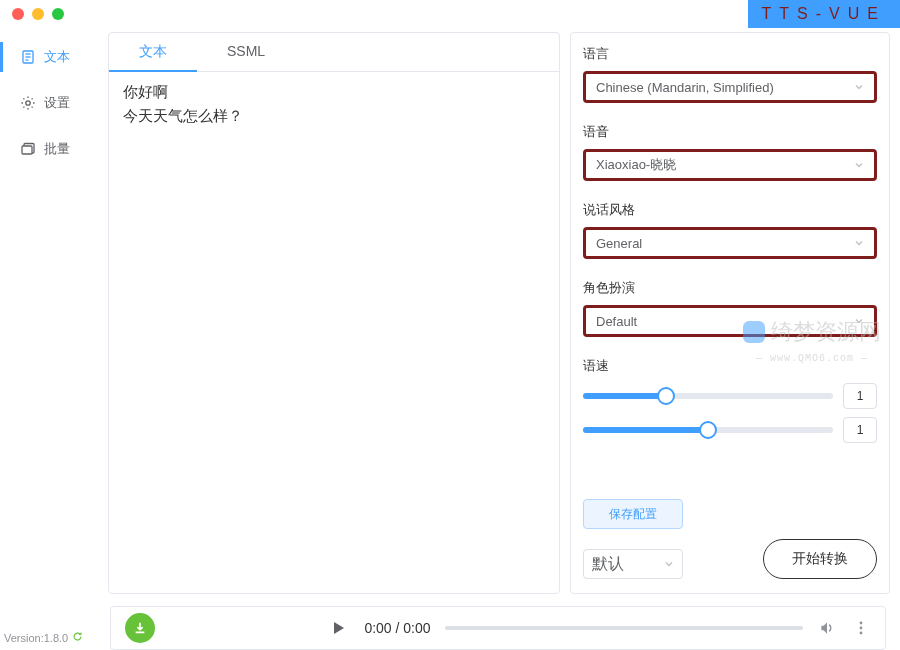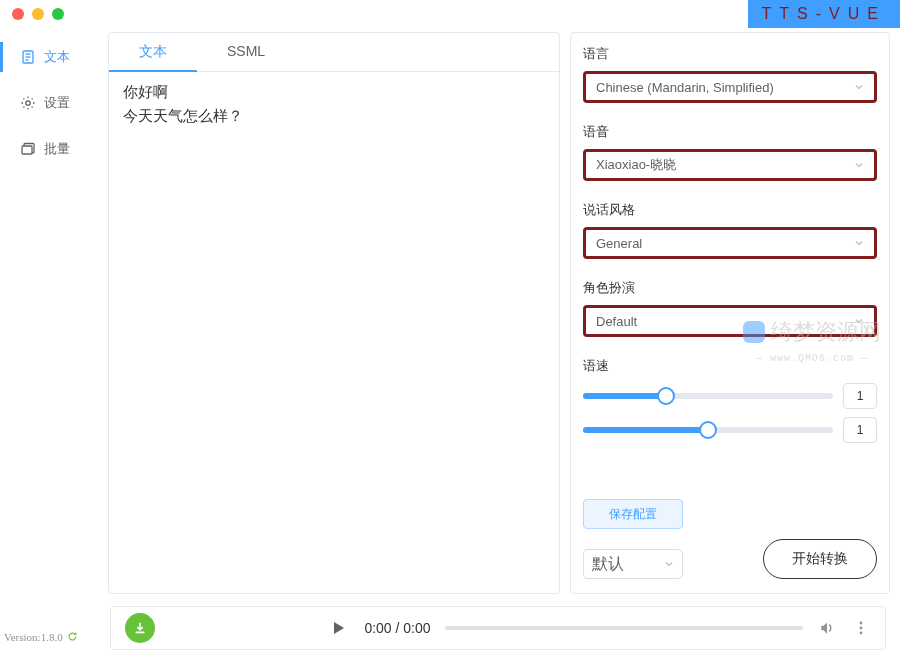--- a/index.html
+++ b/index.html
@@ -10,21 +10,21 @@
 .tl-red { background: #ff5f57; }
 .tl-yellow { background: #febc2e; }
 .tl-green { background: #28c840; }
 .app-title { background: #409eff; color: #7f1d1d; font-size: 16px; font-weight: 500; letter-spacing: 8px; padding: 2px 14px; height: 28px; display: flex; align-items: center; }
 .main-area { display: flex; height: 570px; }
 .sidebar { width: 104px; flex-shrink: 0; padding-top: 6px; position: relative; }
 .side-item { display: flex; align-items: center; gap: 8px; padding: 14px 20px; color: #606266; cursor: pointer; position: relative; }
 .side-item.active { color: #409eff; }
 .side-item.active::before { content: ""; position: absolute; left: 0; top: 8px; bottom: 8px; width: 3px; background: #409eff; }
 .side-icon { width: 16px; height: 16px; display: inline-flex; }
-.version { position: absolute; bottom: -46px; left: 4px; font-size: 11px; color: #909399; display: flex; align-items: flex-start; gap: 4px; font-family: Liberation Serif, serif; }
+.version { position: absolute; bottom: -46px; left: 4px; font-size: 11px; color: #909399; display: flex; align-items: flex-end; gap: 4px; }
 .content { flex: 1; display: flex; gap: 10px; padding: 4px 10px 4px 4px; }
 .editor-panel { flex: 1; border: 1px solid #e4e7ed; border-radius: 4px; display: flex; flex-direction: column; overflow: hidden; }
 .tabs { display: flex; border-bottom: 1px solid #e4e7ed; }
 .tab { padding: 10px 30px; color: #606266; font-size: 14px; cursor: pointer; position: relative; }
 .tab.active { color: #409eff; }
 .tab.active::after { content: ""; position: absolute; left: 0; right: 0; bottom: -1px; height: 2px; background: #409eff; }
 .editor-body { flex: 1; padding: 8px 14px; font-size: 15px; line-height: 1.6; color: #333; }
 .settings-panel { width: 320px; border: 1px solid #e4e7ed; border-radius: 4px; padding: 12px 12px 14px; display: flex; flex-direction: column; gap: 8px; position: relative; }
 .field-label { font-size: 13px; color: #333; margin-top: 12px; }
 .field-label:first-child { margin-top: 0; }

